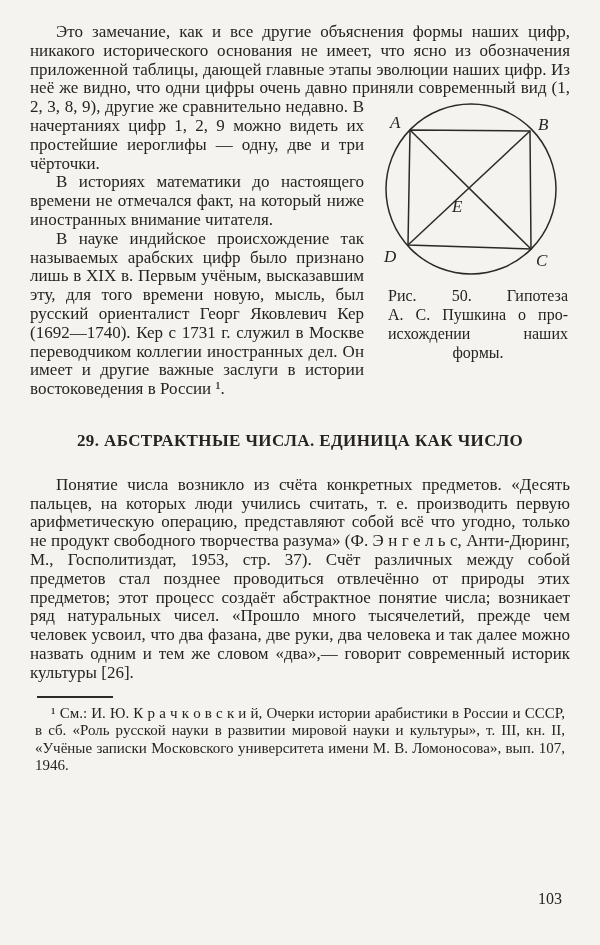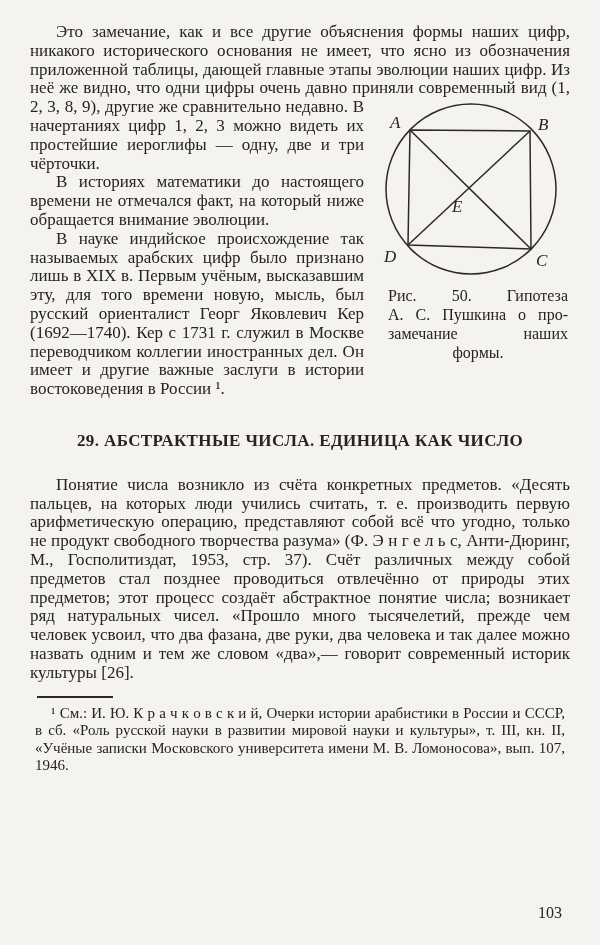--- a/index.html
+++ b/index.html
@@ -81,21 +81,21 @@
   p.footnote {
     margin: 5px;
     font-size: 15px;
     line-height: 17.6px;
     text-align: justify;
     text-indent: 16px;
   }
   .page-number {
     position: absolute;
     right: 38px;
-    bottom: 22px;
+    bottom: 36px;
     font-size: 16px;
   }
 </style>
 </head>
 <body>
 
 <div class="page">
 
   <p class="body-par"><span>Это замечание, как и все другие объяснения формы наших цифр, никакого исторического основания не имеет, что ясно из обозначения приложенной таблицы, дающей главные этапы эволюции наших цифр. Из неё же видно, что одни цифры очень давно приняли современный вид (1, 2, 3, 8, 9), другие же сравнительно недавно.</span>
     <span class="fig">
@@ -117,29 +117,29 @@
             <span>Гипотеза</span>
           </span>
         <span class="cap-line">
             <span>А.</span>
             <span>С.</span>
             <span>Пушкина</span>
             <span>о</span>
             <span>про-</span>
           </span>
         <span class="cap-line">
-            <span>замечание</span>
+            <span>исхождении</span>
             <span>наших</span>
           </span>
         <span class="cap-line center">формы.</span>
       </span>
     </span>
-    <span>В начертаниях цифр 1, 2, 3 можно видеть их простейшие иероглифы — одну, две и три чёрточки.</span></p>
+    <span>В начертаниях цифр 1, 2, 9 можно видеть их простейшие иероглифы — одну, две и три чёрточки.</span></p>
 
-  <p class="body-par">В историях математики до настоящего времени не отмечался факт, на который ниже обращается внимание эволюции.</p>
+  <p class="body-par">В историях математики до настоящего времени не отмечался факт, на который ниже иностранных внимание читателя.</p>
 
 
   <p class="body-par">В науке индийское происхождение так называемых арабских цифр было признано лишь в XIX в. Первым учёным, высказавшим эту, для того времени новую, мысль, был русский ориенталист Георг Яковлевич Кер (1692—1740). Кер с 1731 г. служил в Москве переводчиком коллегии иностранных дел. Он имеет и другие важные заслуги в истории востоковедения в России ¹.</p>
 
   <h2 class="heading">29. АБСТРАКТНЫЕ ЧИСЛА. ЕДИНИЦА КАК ЧИСЛО</h2>
 
   <p class="body-par">Понятие числа возникло из счёта конкретных предметов. «Десять пальцев, на которых люди учились считать, т. е. производить первую арифметическую операцию, представляют собой всё что угодно, только не продукт свободного творчества разума» (Ф. Э н г е л ь с, Анти-Дюринг, М., Госполитиздат, 1953, стр. 37). Счёт различных между собой предметов стал позднее проводиться отвлечённо от природы этих предметов; этот процесс создаёт абстрактное понятие числа; возникает ряд натуральных чисел. «Прошло много тысячелетий, прежде чем человек усвоил, что два фазана, две руки, два человека и так далее можно назвать одним и тем же словом «два»,— говорит современный историк культуры [26].</p>
 
 
   <div class="footnote-block">

